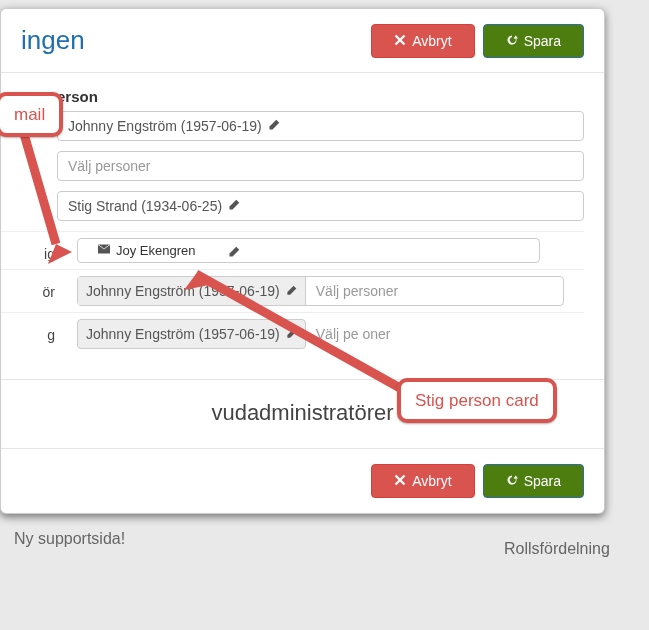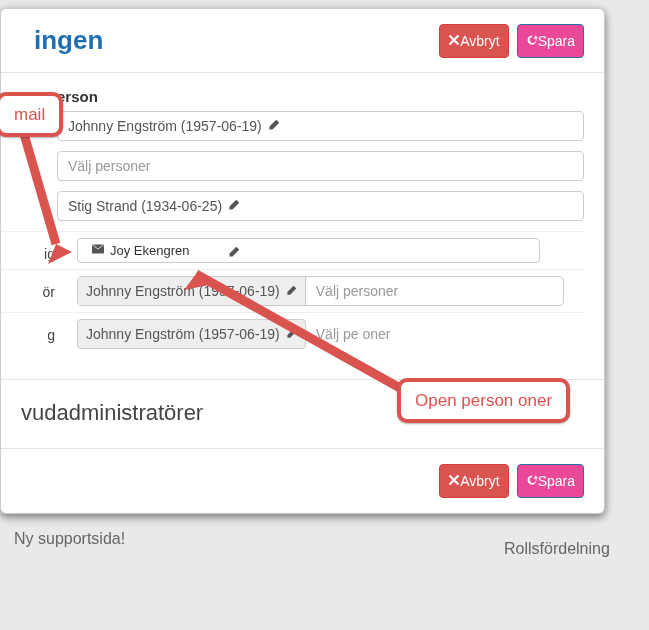--- a/index.html
+++ b/index.html
@@ -28,37 +28,37 @@
   .modal-header {
     padding: 15px 20px;
     border-bottom: 1px solid #e5e5e5;
     height: 64px;
     display: flex;
     align-items: center;
     justify-content: space-between;
   }
   .modal-title-chunk {
     font-size: 26px;
-    font-weight: 700;
+    font-weight: 400;
     color: #1f6fb2;
-    margin-left: 13px;
   }
   .btn {
     display: inline-flex;
     align-items: center;
-    padding: 6px 8px;
+    gap: 6px;
+    padding: 6px 22px;
     font-size: 14px;
     line-height: 1.42857143;
     border-radius: 4px;
     border: 1px solid transparent;
     cursor: pointer;
     color: #fff;
   }
   .btn-danger { background-color: #d9534f; border-color: #d43f3a; }
-  .btn-primary { background-color: #ec4899; border-color: #2e6da4; }
+  .btn-primary { background-color: #4d7c0f; border-color: #2e6da4; }
   .btn svg { width: 12px; height: 12px; fill: currentColor; }
   .btn-row { display: flex; gap: 8px; }
   .modal-body { padding: 15px 20px 10px 20px; }
   .section-label {
     font-weight: 700;
     font-size: 15px;
     margin-bottom: 6px;
     margin-left: 36px;
   }
   .field {
@@ -88,21 +88,21 @@
     width: 56px;
     text-align: right;
     padding-right: 22px;
     color: #444;
     padding-top: 8px;
   }
   .row .right-content { flex: 1; }
   .contact-box {
     border: 1px solid #ccc;
     border-radius: 4px;
-    padding: 4px 14px;
+    padding: 4px 20px;
     width: 100%;
     position: relative;
   }
   .contact-line { display: flex; align-items: center; gap: 6px; font-size: 13px; color: #333; }
   .contact-line svg { width: 12px; height: 12px; fill: #555; flex: none; }
   .contact-edit {
     position: absolute;
     right: -22px;
     top: 50%;
     transform: translateY(-50%);
@@ -134,20 +134,21 @@
   }
   .body-sep {
     border-top: 1px solid #e5e5e5;
     margin-top: 14px;
   }
   .admins-heading {
     font-size: 22px;
     font-weight: 500;
     color: #444;
     padding: 20px 20px 22px 20px;
+    text-align: center;
   }
   .modal-footer {
     border-top: 1px solid #e5e5e5;
     padding: 15px 20px;
     display: flex;
     justify-content: flex-end;
     gap: 8px;
   }
   .bg-text {
     position: absolute;
@@ -290,21 +291,21 @@
       <span><svg viewBox="0 0 16 16">
             <path d="M8 2a6 6 0 1 0 5.65 4H16l-3-4-3 4h2.5A4 4 0 1 1 8 4V2z"></path>
           </svg></span>
       <span>Spara</span>
     </button>
   </div>
 
 </div>
 
 <div class="callout" style="left:-4px; top:92px;">mail</div>
-<div class="callout" style="left:397px; top:378px;">Open person oner</div>
+<div class="callout" style="left:397px; top:378px;">Stig person card</div>
 
 <svg class="annotation-layer" viewBox="0 0 649 630">
 
   <line class="arrow-line" x1="24" y1="134" x2="56" y2="244"></line>
   <polygon class="arrow-head" points="56,244 72,252 48,264"></polygon>
 
   <line class="arrow-line" x1="400" y1="388" x2="196" y2="274"></line>
   <polygon class="arrow-head" points="196,274 184,290 214,284"></polygon>
 </svg>
 

